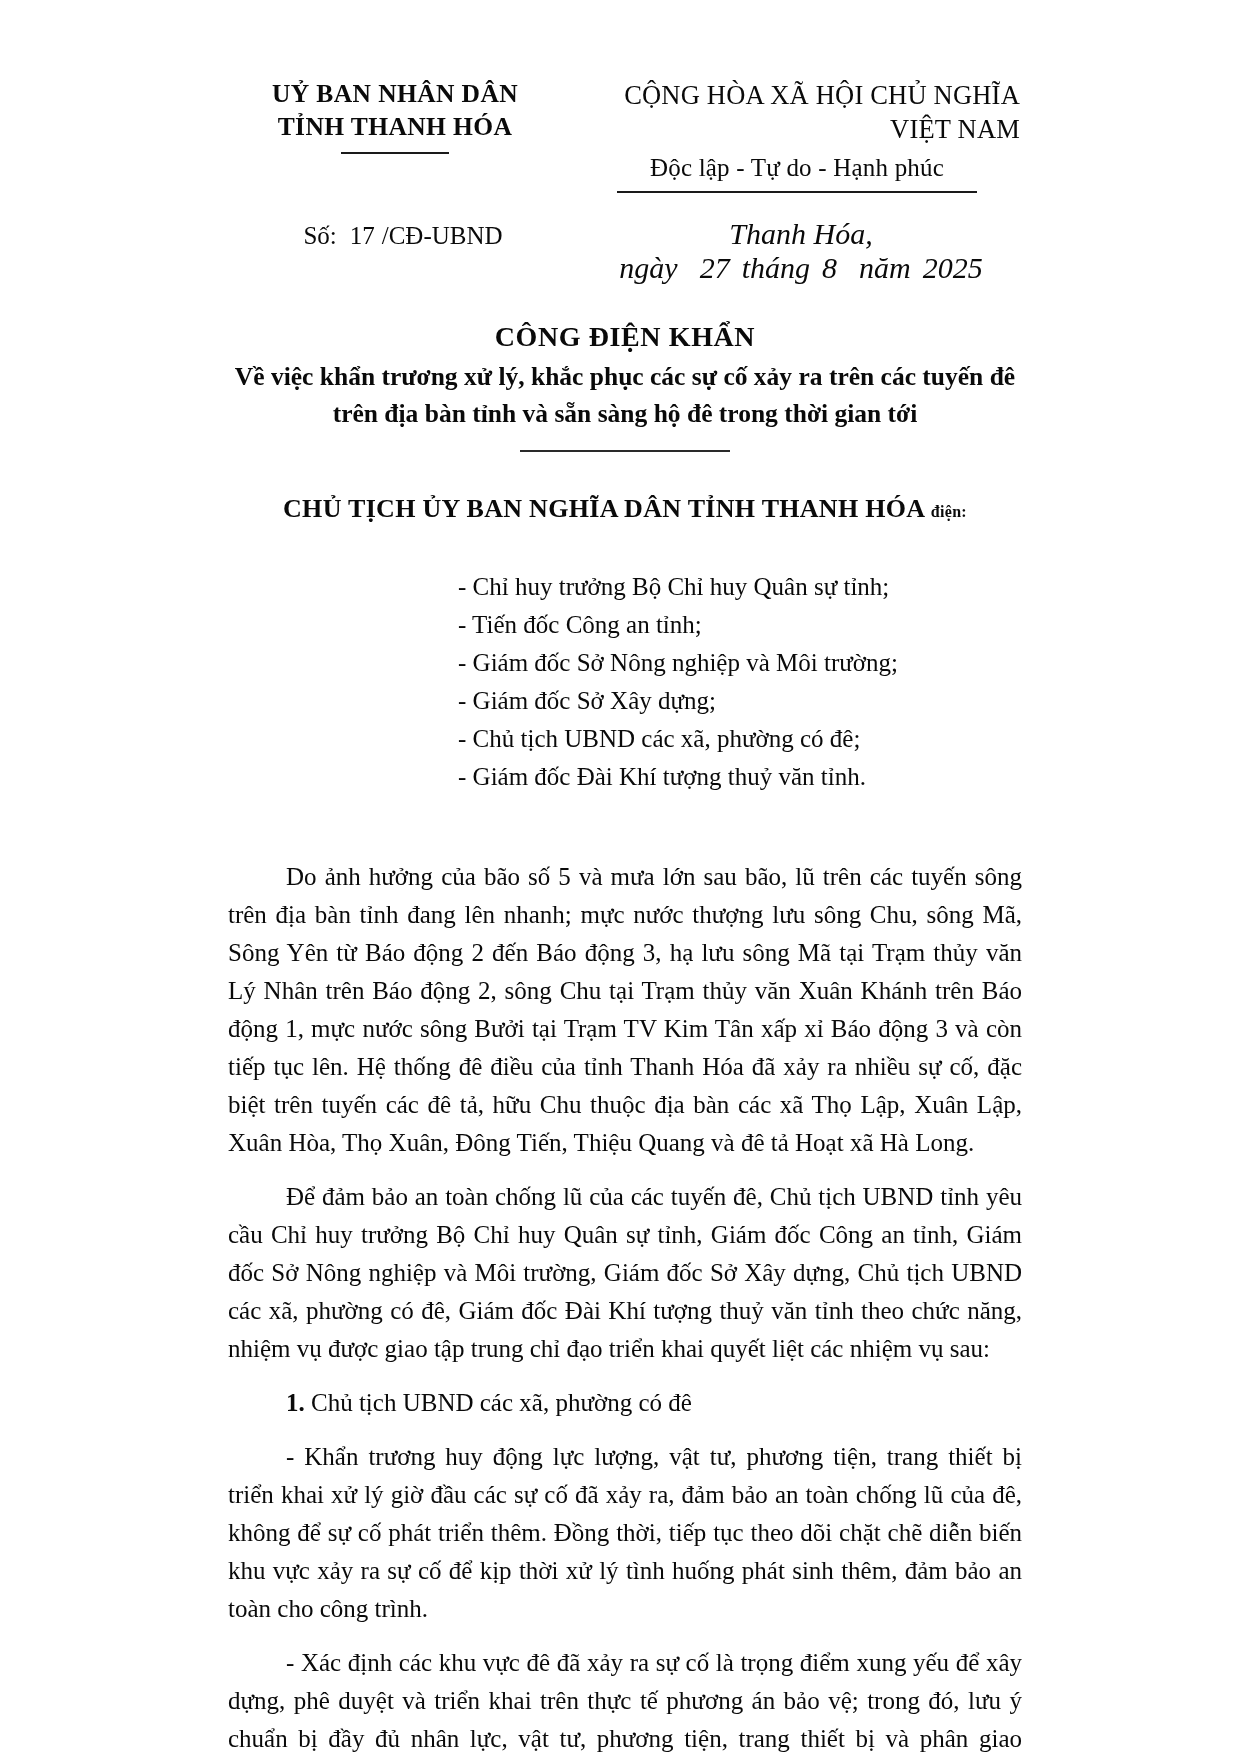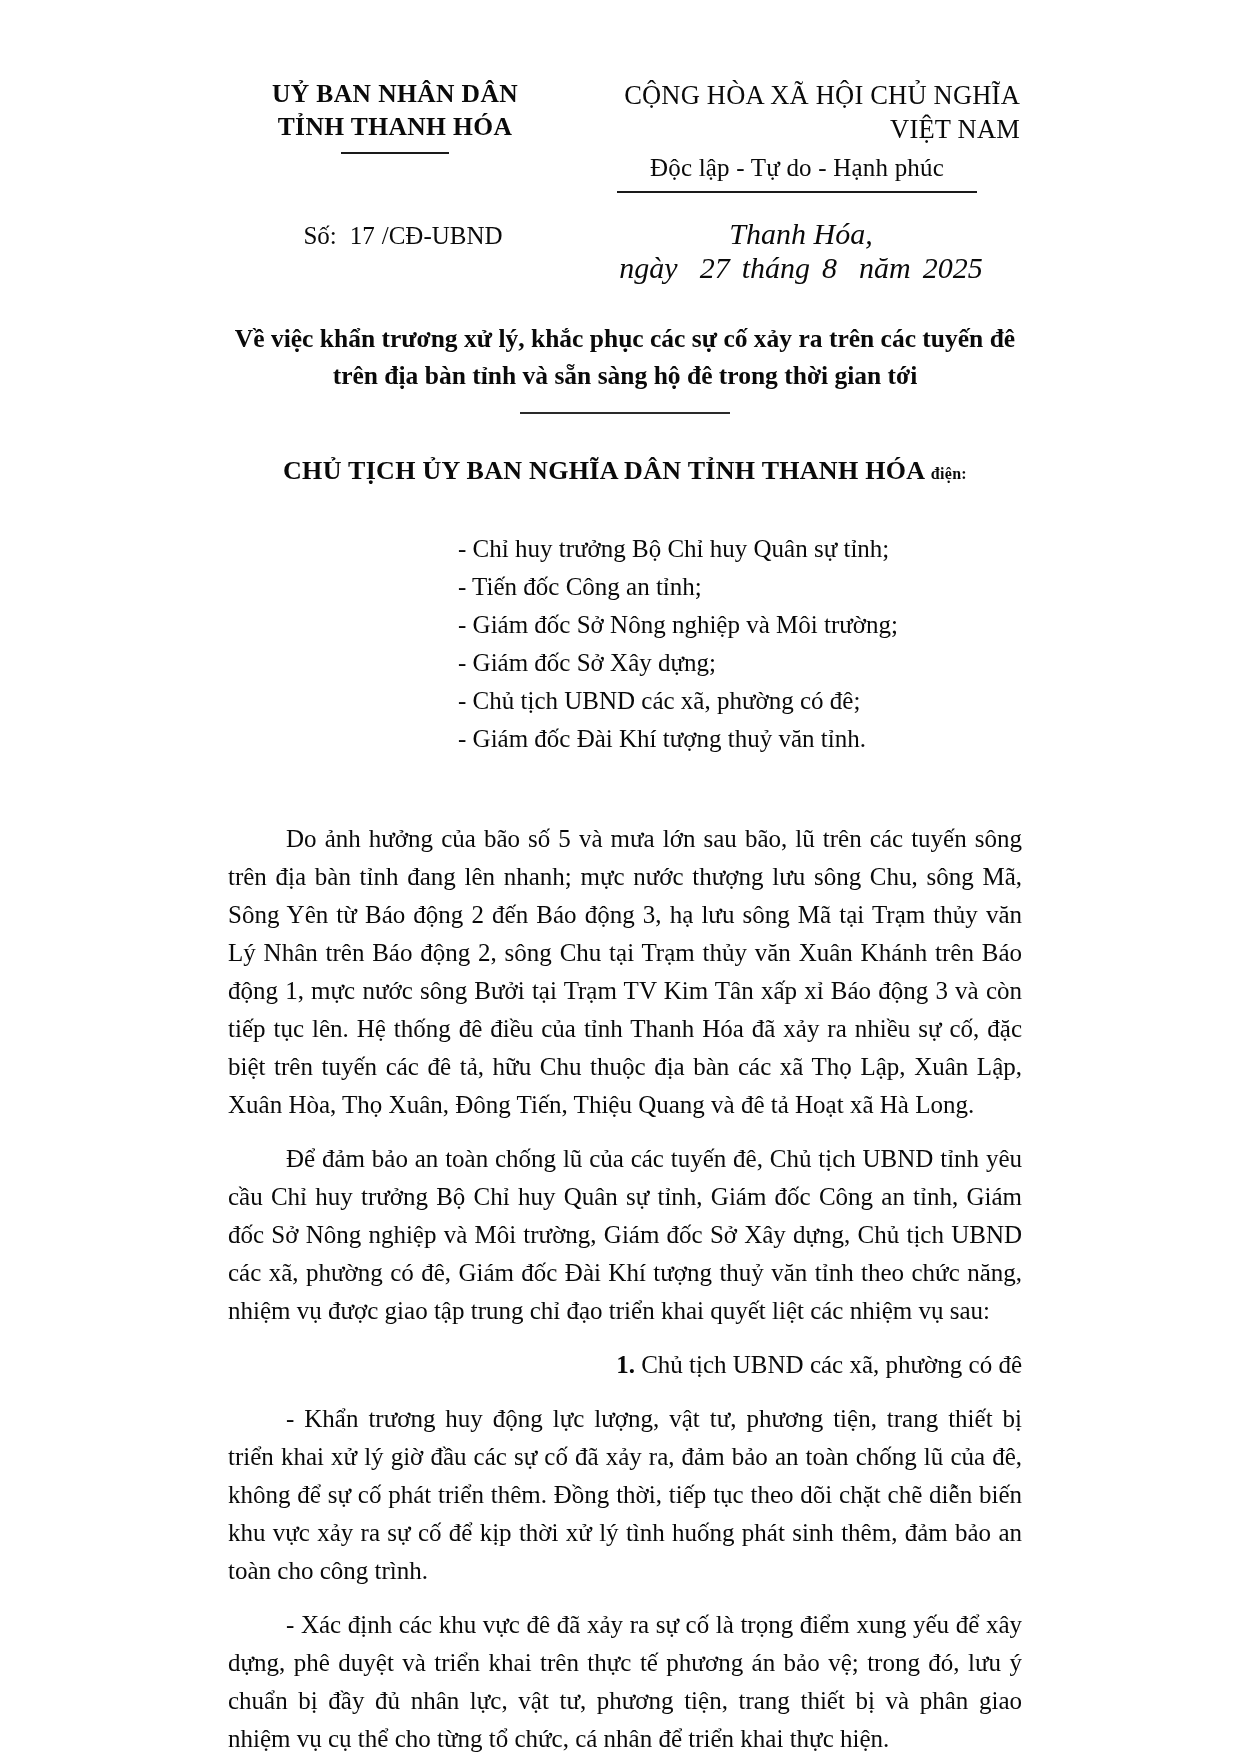--- a/index.html
+++ b/index.html
@@ -170,21 +170,20 @@
     text-align: justify;
     text-justify: inter-word;
     margin: 0 0 16px 0;
     text-indent: 58px;
   }
   p.section-head {
     font-size: 25px;
     line-height: 1.52;
     margin: 0 0 16px 0;
     text-indent: 58px;
-    text-align: right;
   }
   p.section-head .numlabel {
     font-weight: bold;
   }
 </style>
 </head>
 <body>
 
 <div class="page">
 
@@ -204,20 +203,21 @@
   <div class="hdr-second-row">
     <div class="doc-number">
       <span>Số:</span><span class="num">17</span><span>/CĐ-UBND</span>
     </div>
     <div class="doc-place-date">
       <span>Thanh Hóa, ngày</span><span class="sp-wide"></span><span>27</span><span class="sp"></span><span>tháng</span><span class="sp"></span><span>8</span><span class="sp-wide"></span><span>năm</span><span class="sp"></span><span>2025</span>
     </div>
   </div>
 
   <div class="title-block">
+    <div class="title-main">CÔNG ĐIỆN KHẨN</div>
     <div class="title-sub">
       <span>Về việc khẩn trương xử lý, khắc phục các sự cố xảy ra trên các tuyến đê</span>
       <span>trên địa bàn tỉnh và sẵn sàng hộ đê trong thời gian tới</span>
     </div>
     <div class="rule-title"></div>
   </div>
 
   <div class="issuer-line">
     <span>CHỦ TỊCH ỦY BAN NGHĨA DÂN TỈNH THANH HÓA</span>
     <span class="tail">điện:</span>

